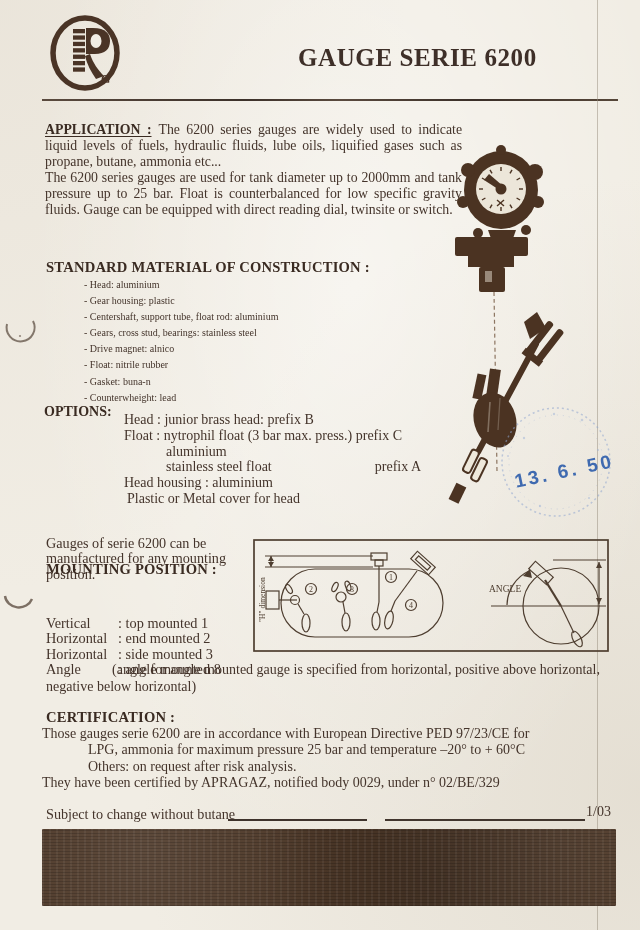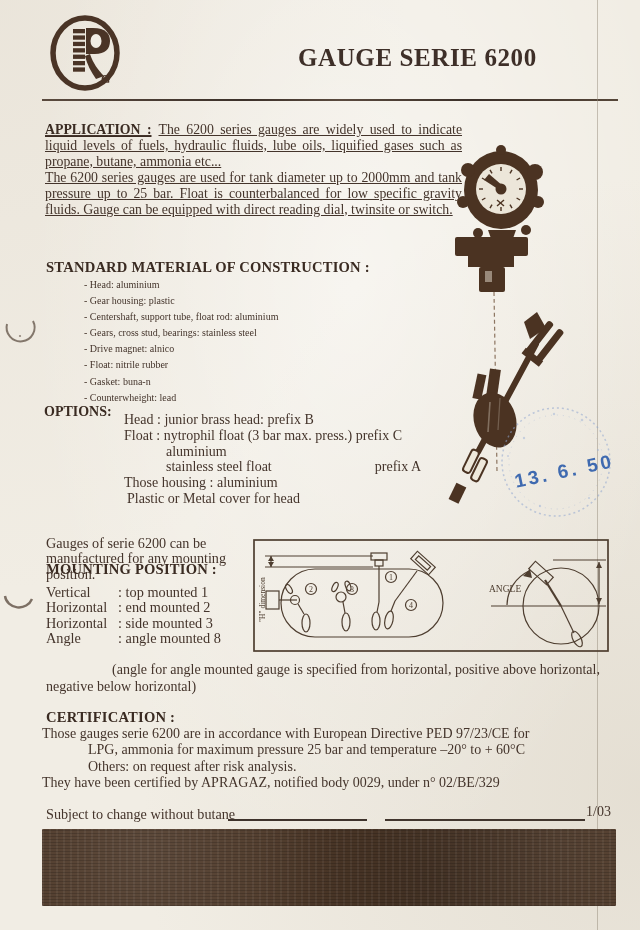--- a/index.html
+++ b/index.html
@@ -15,34 +15,34 @@
   .abs{position:absolute;}
   
   .logo{left:46px;top:12px;}
   .title{left:298px;top:44px;font-size:25px;font-weight:bold;color:#3e2f28;letter-spacing:.6px;}
   .hrule{left:42px;top:99px;width:576px;height:2px;
     background:linear-gradient(90deg,#5a4a3e,#3c312a 35%,#5a4a3e 52%,#3a2f28 75%,#564639);}
   .crease{left:597px;top:0;width:1px;height:930px;background:rgba(150,140,124,.5);}
   
   .sec-head{font-weight:bold;text-underline-offset:2px;
     color:#3a2b22;font-size:14.6px;letter-spacing:.2px;white-space:nowrap;}
-  .app{left:45px;top:122px;width:417px;font-size:13.8px;line-height:15.9px;text-align:justify;text-decoration:underline;}
+  .app{left:45px;top:122px;width:417px;font-size:13.8px;line-height:15.9px;text-align:justify;}
   .app p{margin:0;}
   .app-head{font-weight:bold;text-decoration:underline;text-underline-offset:2px;color:#3a2b22;margin-right:7px;}
   .mat-head{left:46px;top:259px;}
   .mat-list{left:84px;top:277px;font-size:10px;line-height:16.1px;}
   .opt{left:44px;top:404px;font-size:14px;line-height:15.8px;}
   .opt-label{position:absolute;left:0;top:0;font-weight:bold;color:#3a2b22;}
   .opt-body{position:absolute;left:80px;top:8px;width:400px;white-space:nowrap;}
   .opt-ind{padding-left:42px;}
   .opt-prefix-a{margin-left:103px;}
   .opt-last{padding-left:3px;}
   .mnt-head{left:46px;top:517px;margin-top:44px;}
   .mnt-intro{left:46px;top:536px;width:204px;font-size:14.2px;line-height:15.4px;}
-  .mnt-table{left:46px;top:585px;font-size:14.3px;line-height:15.3px;white-space:nowrap;}
+  .mnt-table{left:46px;top:616px;font-size:14.3px;line-height:15.3px;white-space:nowrap;}
   .mnt-table .pos{display:inline-block;width:72px;}
   .mnt-note{left:46px;top:661px;width:576px;font-size:14px;line-height:17.2px;text-indent:66px;}
   .diagram{left:253px;top:539px;}
   .cert-head{left:46px;top:709px;}
   .cert{left:42px;top:726px;font-size:14px;line-height:16.3px;white-space:nowrap;}
   .cert .ind{padding-left:46px;}
   
   .foot-note{left:46px;top:806px;font-size:14.2px;}
   .foot-line{left:228px;top:819px;width:357px;height:2px;
     background:linear-gradient(90deg,#3e322b 0 39%,transparent 39% 44%,#41352d 44% 100%);}
@@ -117,21 +117,21 @@
     <div>- Counterwheight: lead</div>
   </div>
 
   <div class="abs opt">
     <span class="opt-label">OPTIONS:</span>
     <div class="opt-body">
       <div>Head : junior brass head: prefix B</div>
       <div>Float : nytrophil float (3 bar max. press.) prefix C</div>
       <div class="opt-ind">aluminium</div>
       <div class="opt-ind"><span>stainless steel float</span><span class="opt-prefix-a">prefix A</span></div>
-      <div>Those housing : aluminium</div>
+      <div>Head housing : aluminium</div>
       <div class="opt-last">Plastic or Metal cover for head</div>
     </div>
   </div>
 
   <div class="abs sec-head mnt-head">MOUNTING POSITION :</div>
   <div class="abs mnt-intro">Gauges of serie 6200 can be manufactured for any mounting position.</div>
   <div class="abs mnt-table">
     <div><span class="pos">Vertical</span><span>: top mounted 1</span></div>
     <div><span class="pos">Horizontal</span><span>: end mounted 2</span></div>
     <div><span class="pos">Horizontal</span><span>: side mounted 3</span></div>

